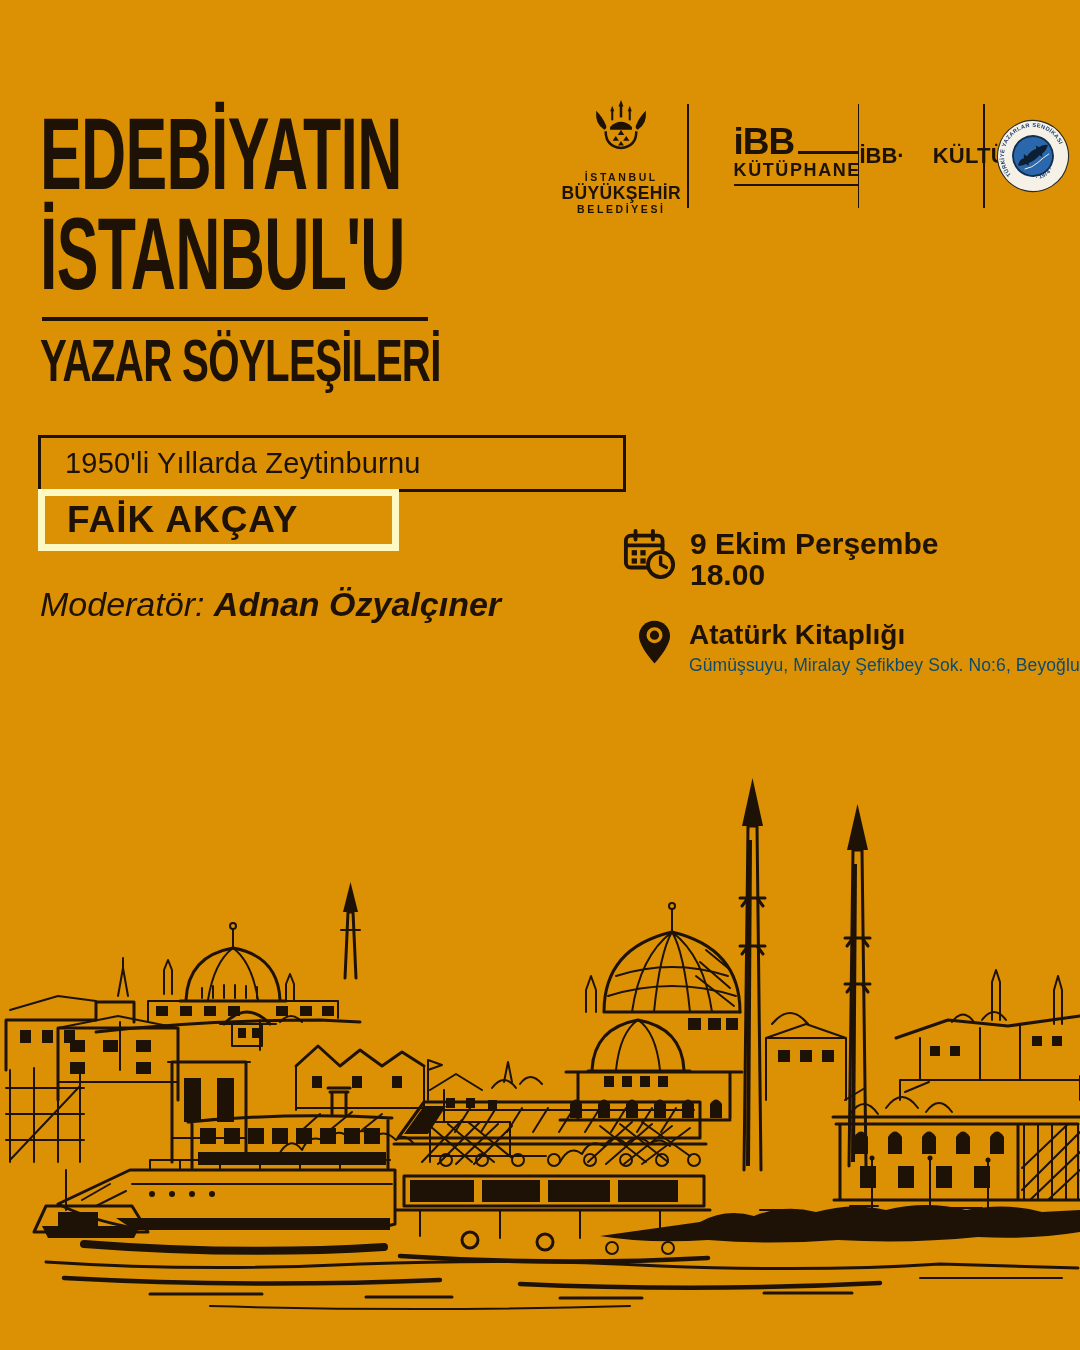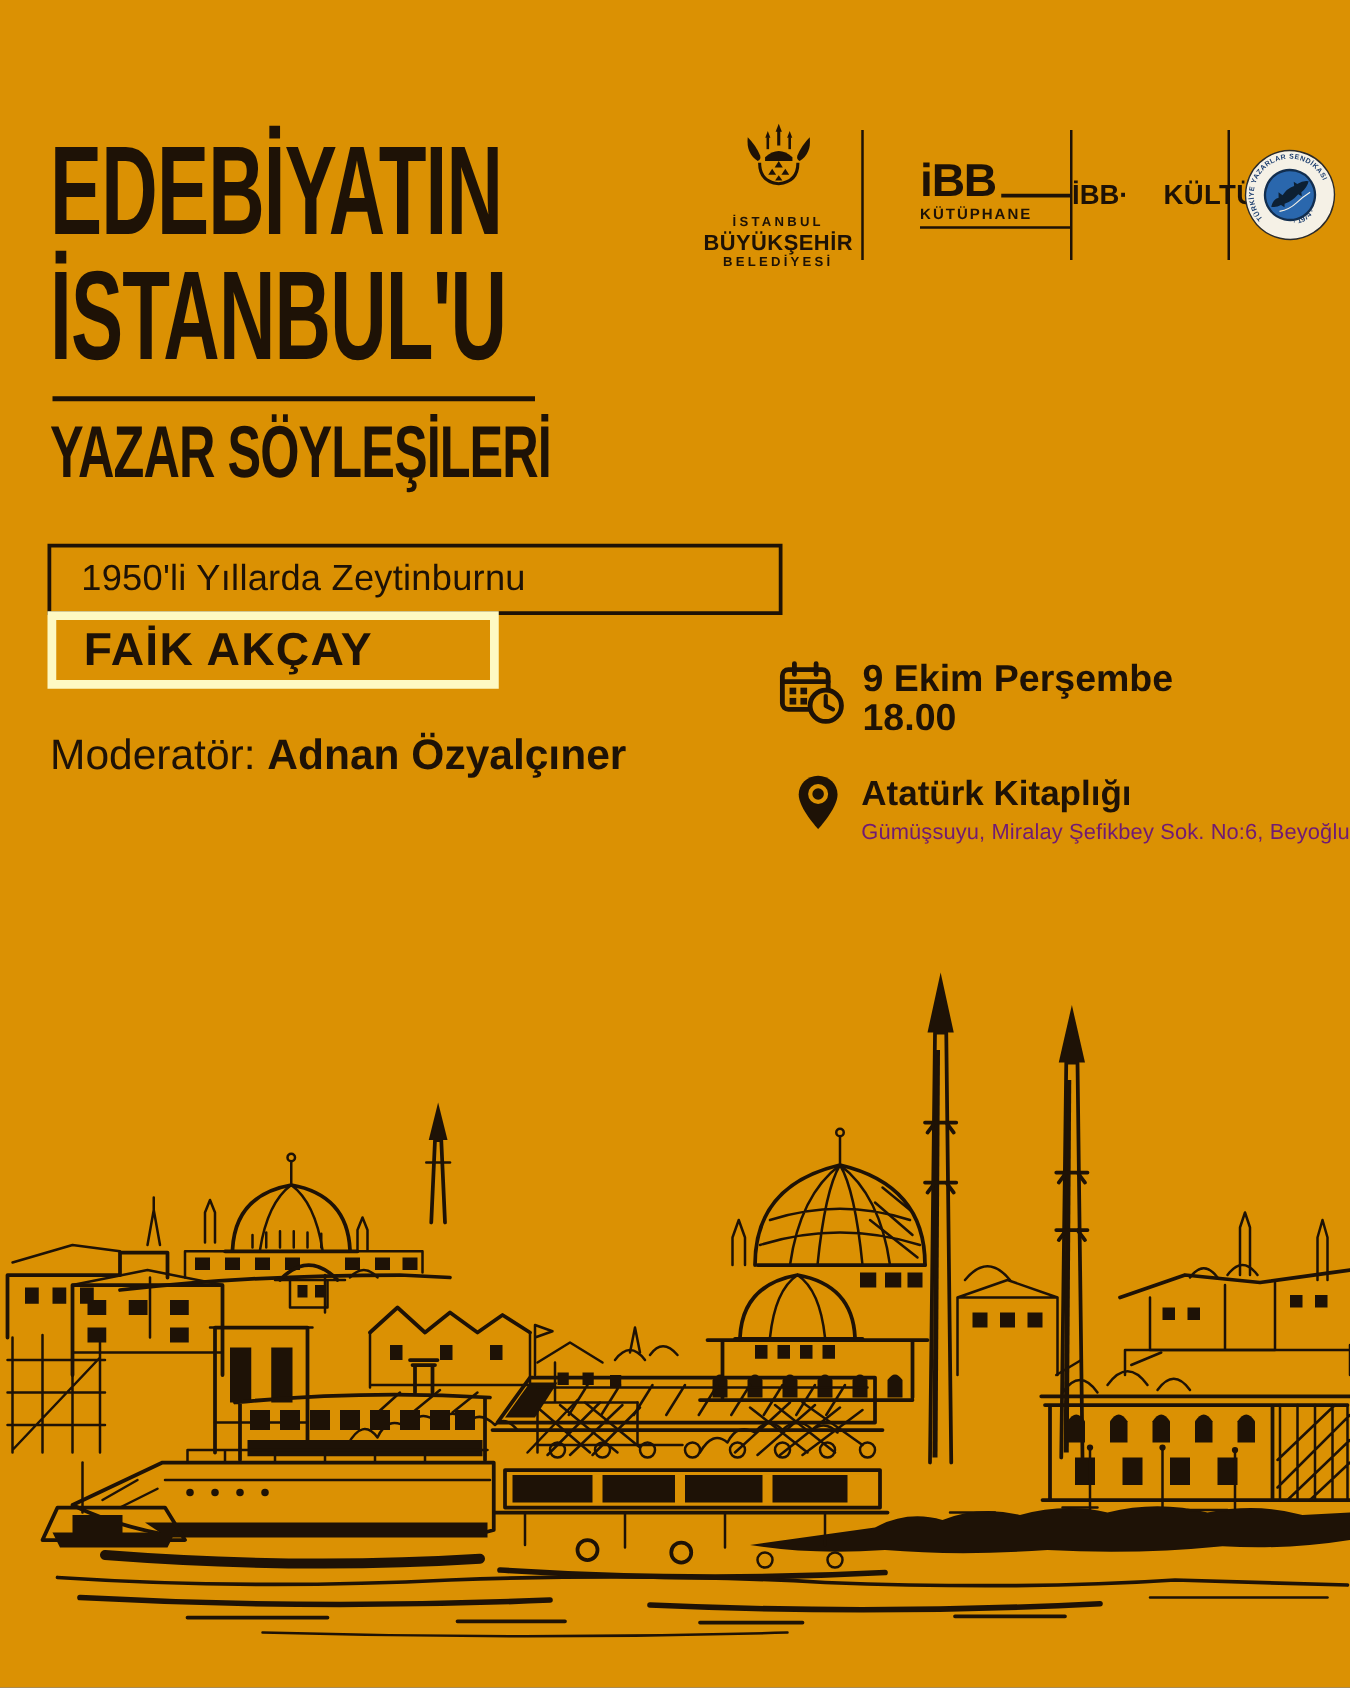--- a/index.html
+++ b/index.html
@@ -12,21 +12,21 @@
   .logos{position:absolute;top:92px;left:556px;width:524px;height:128px;
          display:flex;align-items:center;justify-content:space-between;}
   .vdiv{width:2px;height:104px;background:#1E1206;}
   .logo-ibb{width:138px;text-align:center;line-height:1.15;}
   .logo-ibb .l-sm{font-size:10.5px;font-weight:700;letter-spacing:2.6px;}
   .logo-ibb .l-lg{font-size:17.5px;font-weight:800;letter-spacing:.4px;}
   .logo-kutuphane{width:124px;margin-left:45px;}
   .kutu-row1{display:flex;align-items:flex-end;}
   .kutu-ibb{font-size:37px;font-weight:800;line-height:.85;letter-spacing:-1px;}
   .kutu-underscore{flex:1;border-bottom:3.5px solid #1E1206;margin:0 0 3px 4px;}
-  .kutu-row2{font-size:12px;font-weight:700;letter-spacing:1.6px;
+  .kutu-row2{font-size:18px;font-weight:700;letter-spacing:1.6px;
              border-bottom:2.5px solid #1E1206;padding:2px 0 3px;margin-top:1px;}
   .logo-kultur{width:124px;text-align:center;font-size:22px;white-space:nowrap;}
   .logo-kultur .p1{font-weight:600;}
   .logo-kultur .p2{font-weight:800;letter-spacing:.3px;margin-left:28px;}
   .logo-tys{width:100px;display:flex;justify-content:center;}
   .logo-tys svg{transform:rotate(-32deg);}
   
   .title{position:absolute;left:40px;top:104px;}
   .t-line{display:block;font-weight:800;line-height:.95;letter-spacing:-1px;
           transform-origin:0 0;white-space:nowrap;}
@@ -35,28 +35,28 @@
   .t2{position:absolute;top:102px;left:0;}
   .t-rule{position:absolute;top:213px;left:2px;width:386px;height:4px;background:#1E1206;}
   .t3{position:absolute;top:229px;left:0;font-size:56px;transform:scale(.72,1.05);}
   
   .topic-box{position:absolute;left:38px;top:435px;width:588px;height:57px;
              border:3px solid #1E1206;box-sizing:border-box;display:flex;align-items:center;
              padding-left:24px;font-size:29px;letter-spacing:.2px;}
   .speaker-box{position:absolute;left:38px;top:489px;width:361px;height:62px;
              border:7px solid #fef9c3;box-sizing:border-box;display:flex;align-items:center;
              padding-left:22px;font-size:37px;font-weight:700;letter-spacing:1px;}
-  .moderator{position:absolute;left:40px;top:585px;font-size:34px;white-space:nowrap;}
+  .moderator{position:absolute;left:40px;top:585px;font-size:34px;white-space:nowrap;font-style:italic;}
   .moderator .m-name{font-weight:800;}
   
   .detail-date{position:absolute;left:623px;top:527px;display:flex;gap:13px;align-items:flex-start;}
   .detail-date .txt{font-size:30px;font-weight:800;line-height:1.02;padding-top:2px;}
   .detail-venue{position:absolute;left:638px;top:619px;display:flex;gap:18px;align-items:flex-start;}
   .venue-name{font-size:28px;font-weight:800;}
-  .venue-addr{font-size:17.5px;color:#701a75;margin-top:4px;letter-spacing:.1px;}
+  .venue-addr{font-size:17.5px;color:#0c4a6e;margin-top:4px;letter-spacing:.1px;}
   
   .skyline{position:absolute;left:0;top:770px;}
   .sk{fill:none;stroke:#1E1206;stroke-width:3;stroke-linecap:round;stroke-linejoin:round;}
   .sk2{stroke-width:2;}
   .sk4{stroke-width:4.5;}
   .sk8{stroke-width:8;}
   .skf{fill:#1E1206;stroke:none;}
   
   .tys-ring-t{font-size:7.6px;font-weight:700;letter-spacing:.6px;fill:#1d3e6e;}
   .tys-year-t{font-size:8px;font-weight:700;fill:#1d3e6e;}

